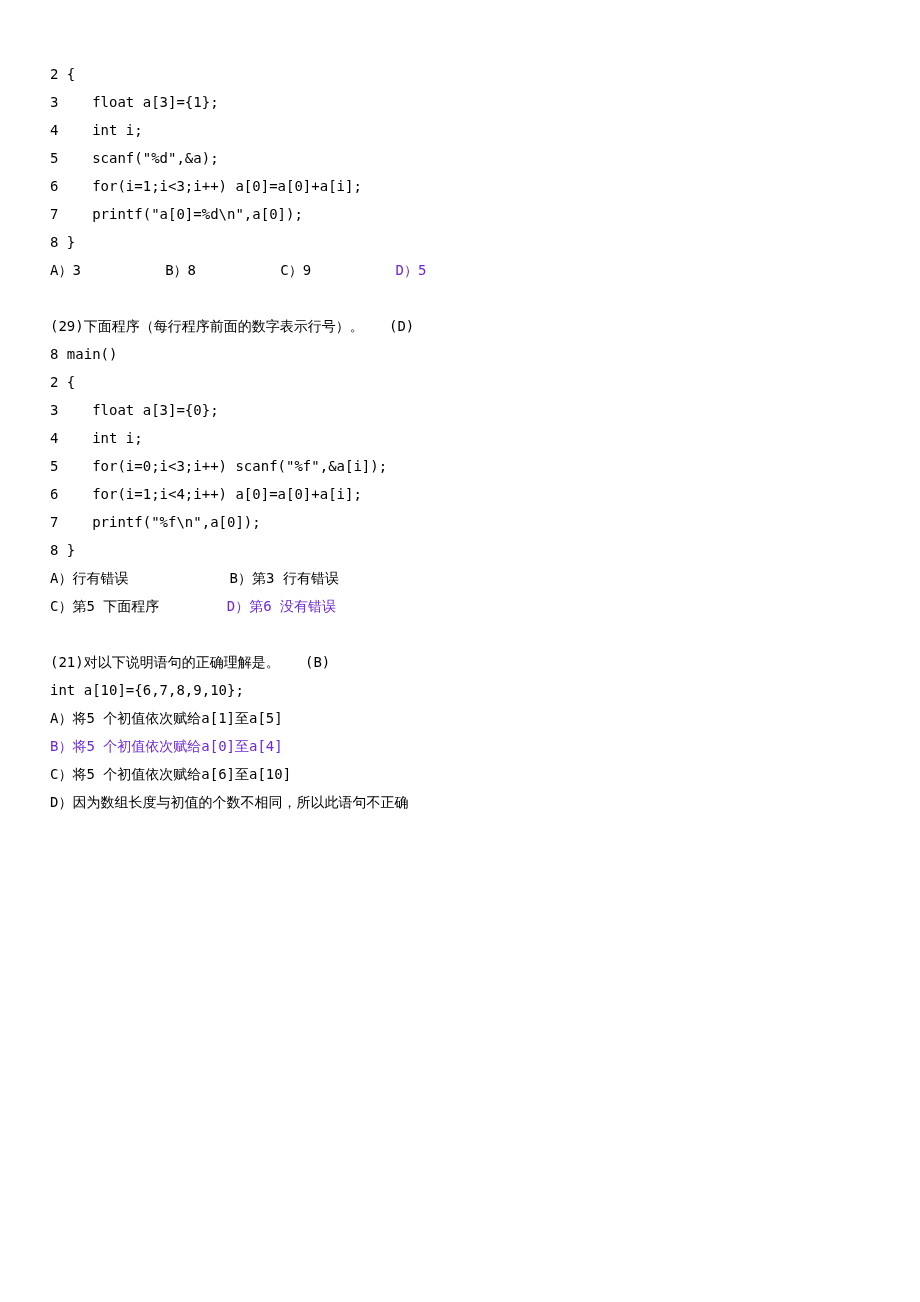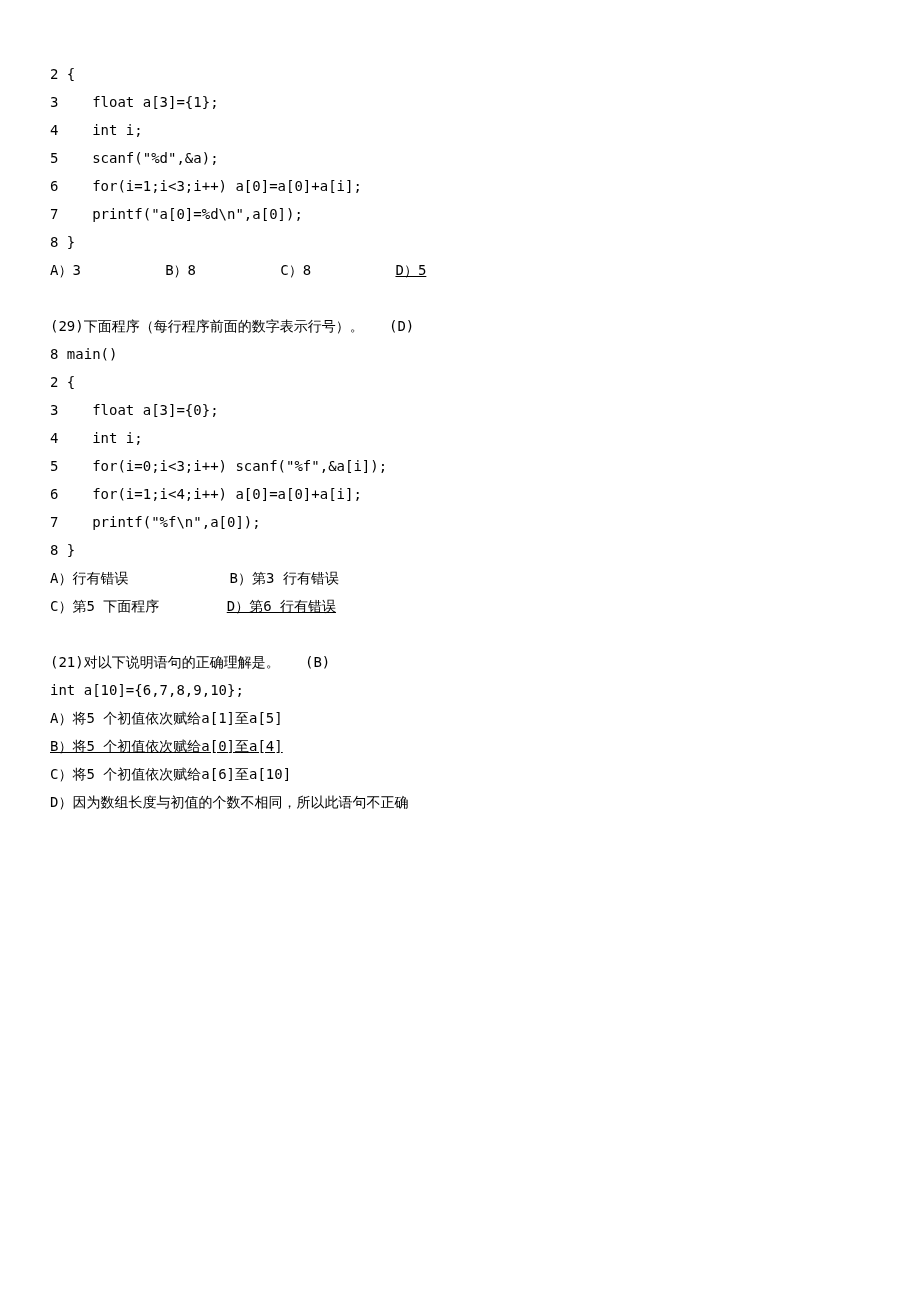--- a/index.html
+++ b/index.html
@@ -10,52 +10,51 @@
       background: #ffffff;
       color: #000000;
       width: 920px;
       box-sizing: border-box;
       margin: 0;
     }
     .line {
       white-space: pre;
     }
     .red {
-      color: #000000;
-      text-decoration: underline;
+      color: #6d28d9;
     }
     .spacer {
       height: 28px;
     }
   </style>
 </head>
 <body>
 
 <div class="line">2 {</div>
 <div class="line">3    float a[3]={1};</div>
 <div class="line">4    int i;</div>
 <div class="line">5    scanf("%d",&amp;a);</div>
 <div class="line">6    for(i=1;i&lt;3;i++) a[0]=a[0]+a[i];</div>
 <div class="line">7    printf("a[0]=%d\n",a[0]);</div>
 <div class="line">8 }</div>
-<div class="line"><span>A）3</span>          <span>B）8</span>          <span>C）8</span>          <span class="red">D）5</span></div>
+<div class="line"><span>A）3</span>          <span>B）8</span>          <span>C）9</span>          <span class="red">D）5</span></div>
 
 <div class="spacer"></div>
 
 <div class="line">(29)下面程序（每行程序前面的数字表示行号）。   (D)</div>
 <div class="line">8 main()</div>
 <div class="line">2 {</div>
 <div class="line">3    float a[3]={0};</div>
 <div class="line">4    int i;</div>
 <div class="line">5    for(i=0;i&lt;3;i++) scanf("%f",&amp;a[i]);</div>
 <div class="line">6    for(i=1;i&lt;4;i++) a[0]=a[0]+a[i];</div>
 <div class="line">7    printf("%f\n",a[0]);</div>
 <div class="line">8 }</div>
 <div class="line"><span>A）行有错误</span>            <span>B）第3 行有错误</span></div>
-<div class="line"><span>C）第5 下面程序</span>        <span class="red">D）第6 行有错误</span></div>
+<div class="line"><span>C）第5 下面程序</span>        <span class="red">D）第6 没有错误</span></div>
 
 <div class="spacer"></div>
 
 <div class="line">(21)对以下说明语句的正确理解是。   (B)</div>
 <div class="line">int a[10]={6,7,8,9,10};</div>
 <div class="line">A）将5 个初值依次赋给a[1]至a[5]</div>
 <div class="line red">B）将5 个初值依次赋给a[0]至a[4]</div>
 <div class="line">C）将5 个初值依次赋给a[6]至a[10]</div>
 <div class="line">D）因为数组长度与初值的个数不相同，所以此语句不正确</div>
 

